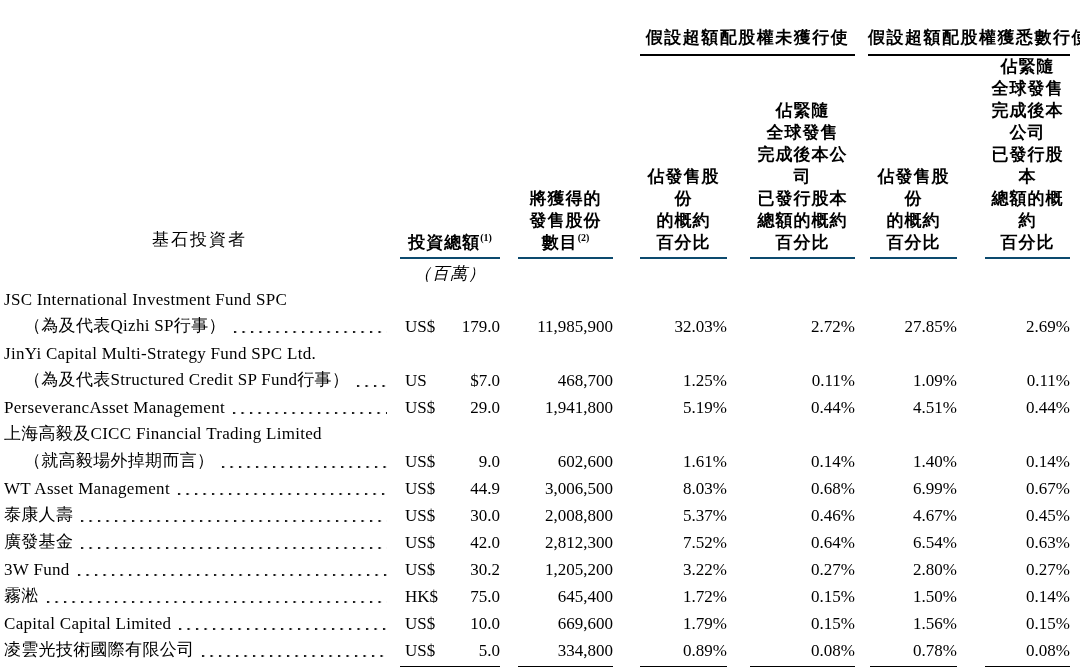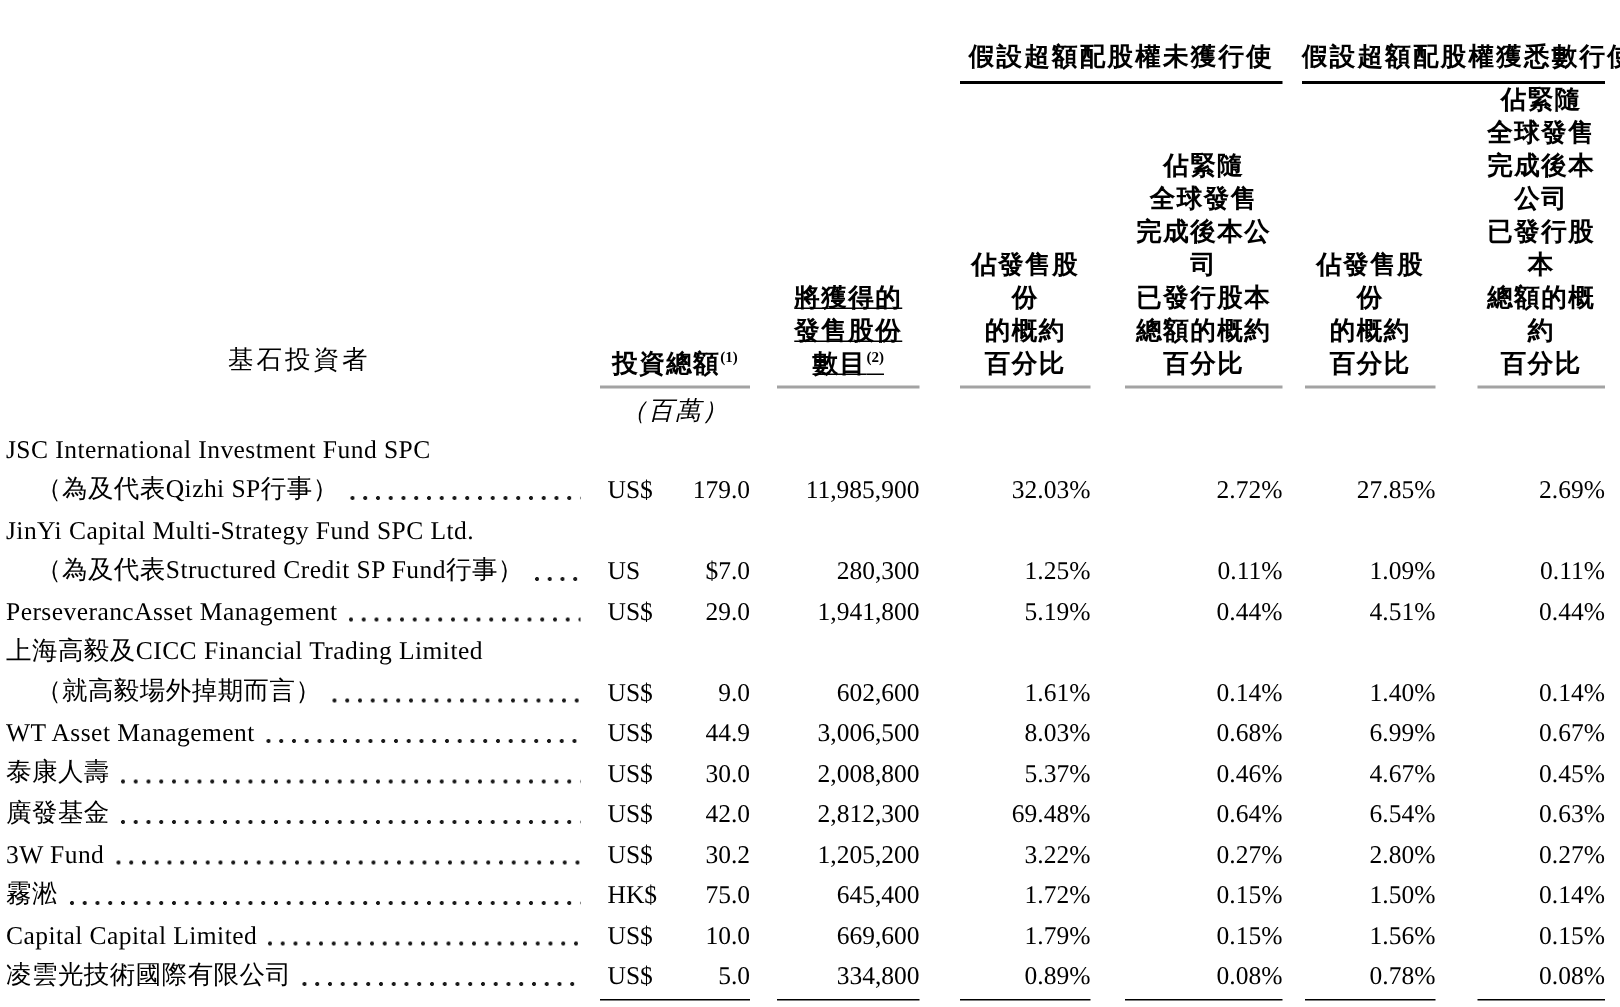--- a/index.html
+++ b/index.html
@@ -12,30 +12,30 @@
   td{padding:0;vertical-align:bottom;overflow:visible;}
 
   
   .r-group td{height:40px;vertical-align:bottom;}
   .grouphead{
     font-weight:bold;text-align:center;letter-spacing:1.5px;white-space:nowrap;
     border-bottom:2.5px solid #000;padding-bottom:5px;
   }
   .colhead{
     font-weight:bold;text-align:center;line-height:22px;letter-spacing:1px;
-    border-bottom:2px solid #a3a3a3;padding-bottom:3px;
+    border-bottom:2px solid #0c4a6e;padding-bottom:3px;
   }
   .investor-h{font-weight:normal;letter-spacing:2px;padding-left:148px;padding-bottom:8px;white-space:nowrap;}
   .r-unit td{height:25px;vertical-align:top;}
   .unit{font-style:italic;text-align:center;padding-top:3px;letter-spacing:1px;}
   sup{font-size:10px;line-height:0;vertical-align:super;letter-spacing:0;}
 
   
   .sp-inv{margin-left:10px;}
-  .sp-sh{margin-left:18px;text-decoration:underline;}
+  .sp-sh{margin-left:18px;}
   .sp-p1{margin-left:27px;}
   .sp-p2{margin-left:23px;}
   .sp-p3{margin-left:15px;}
   .sp-p4{margin-left:28px;margin-right:8px;}
 
   
   .r-data td{height:25px;vertical-align:bottom;padding-bottom:2px;}
   .num{text-align:right;white-space:nowrap;}
   .cur{text-align:left;padding-left:15px;white-space:nowrap;}
   .pr8{padding-right:8px;}
@@ -138,21 +138,21 @@
         </tr>
         <tr class="r-data">
           <td>
             <div class="nameflex indent">
               <span class="nm">（為及代表Structured Credit SP Fund行事）</span>
               <span class="dots"></span>
             </div>
           </td>
           <td class="cur">US</td>
           <td class="num">$7.0</td>
-          <td class="num">280,300</td>
+          <td class="num">468,700</td>
           <td class="num">1.25%</td>
           <td class="num">0.11%</td>
           <td class="num">1.09%</td>
           <td class="num pr8">0.11%</td>
         </tr>
         <tr class="r-data">
           <td>
             <div class="nameflex">
               <span class="nm">PerseverancAsset Management</span>
               <span class="dots"></span>
@@ -217,21 +217,21 @@
         <tr class="r-data">
           <td>
             <div class="nameflex">
               <span class="nm">廣發基金</span>
               <span class="dots"></span>
             </div>
           </td>
           <td class="cur">US$</td>
           <td class="num">42.0</td>
           <td class="num">2,812,300</td>
-          <td class="num">69.48%</td>
+          <td class="num">7.52%</td>
           <td class="num">0.64%</td>
           <td class="num">6.54%</td>
           <td class="num pr8">0.63%</td>
         </tr>
         <tr class="r-data">
           <td>
             <div class="nameflex">
               <span class="nm">3W Fund</span>
               <span class="dots"></span>
             </div>

